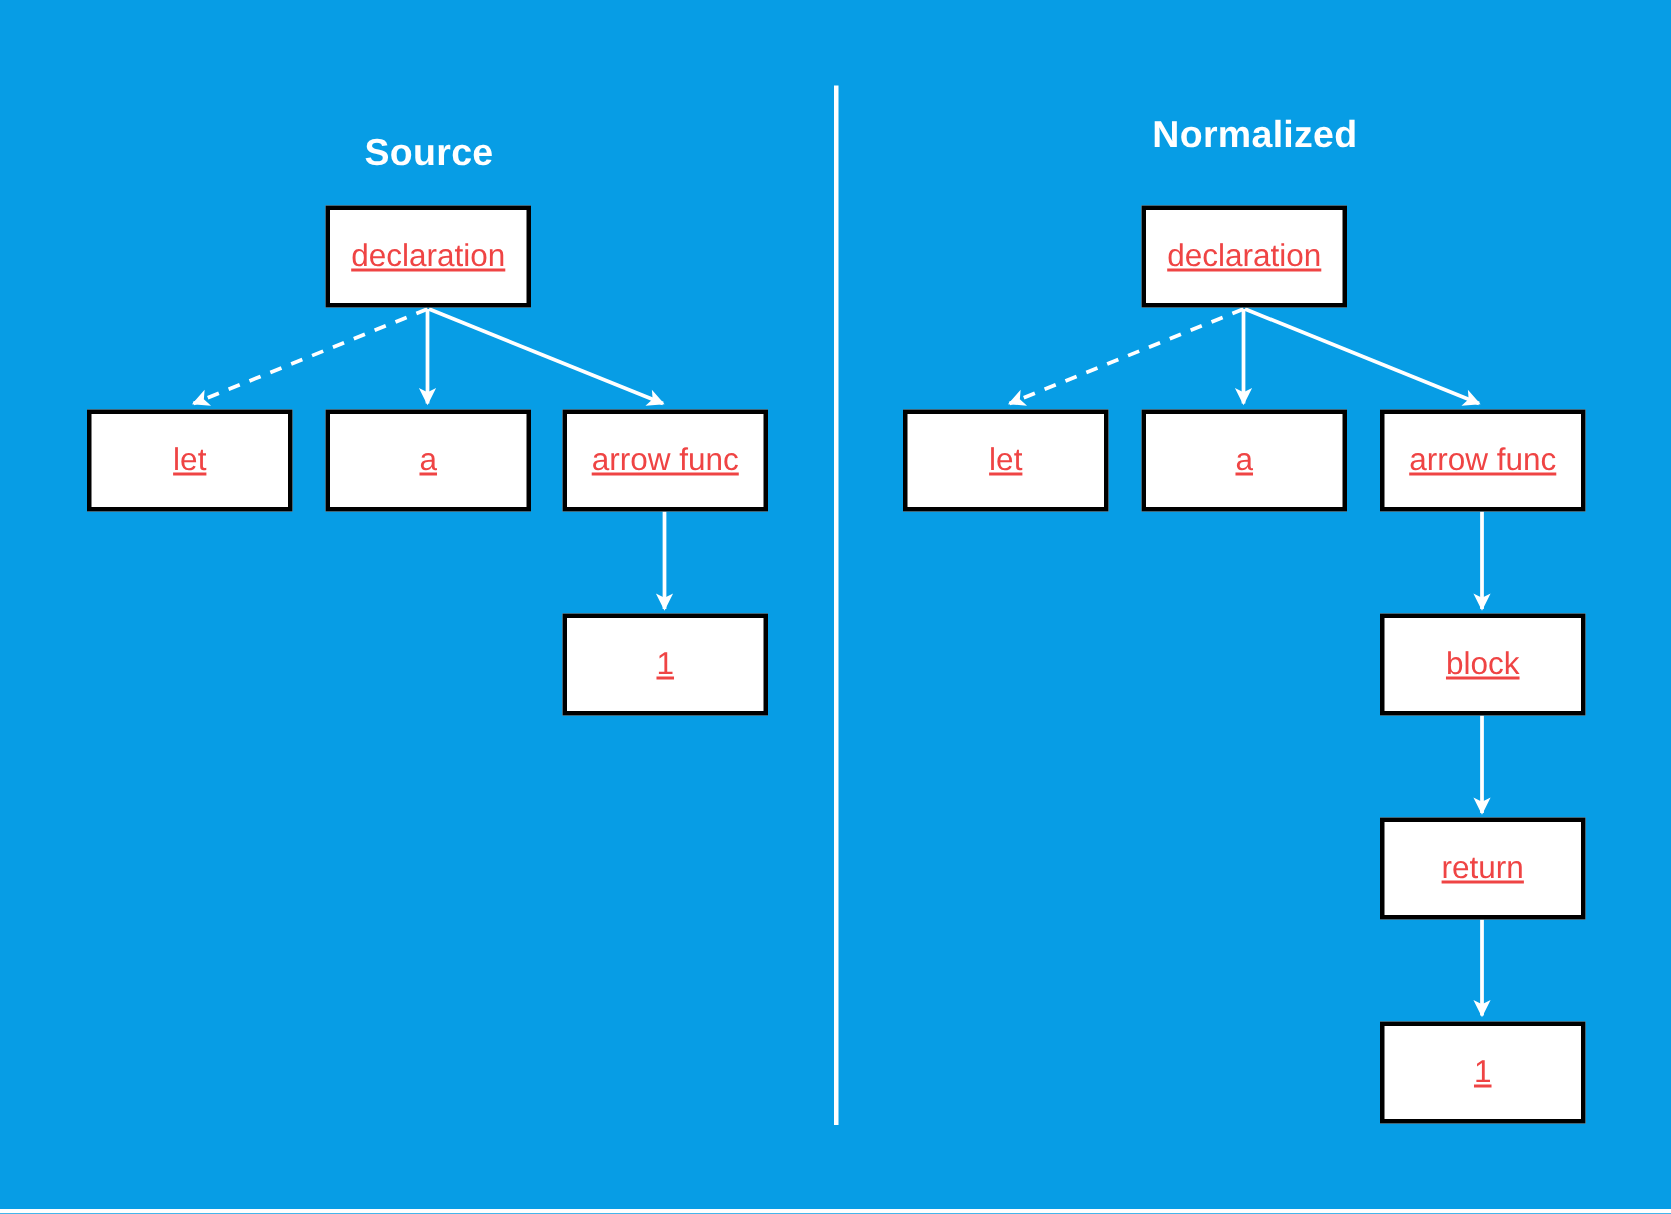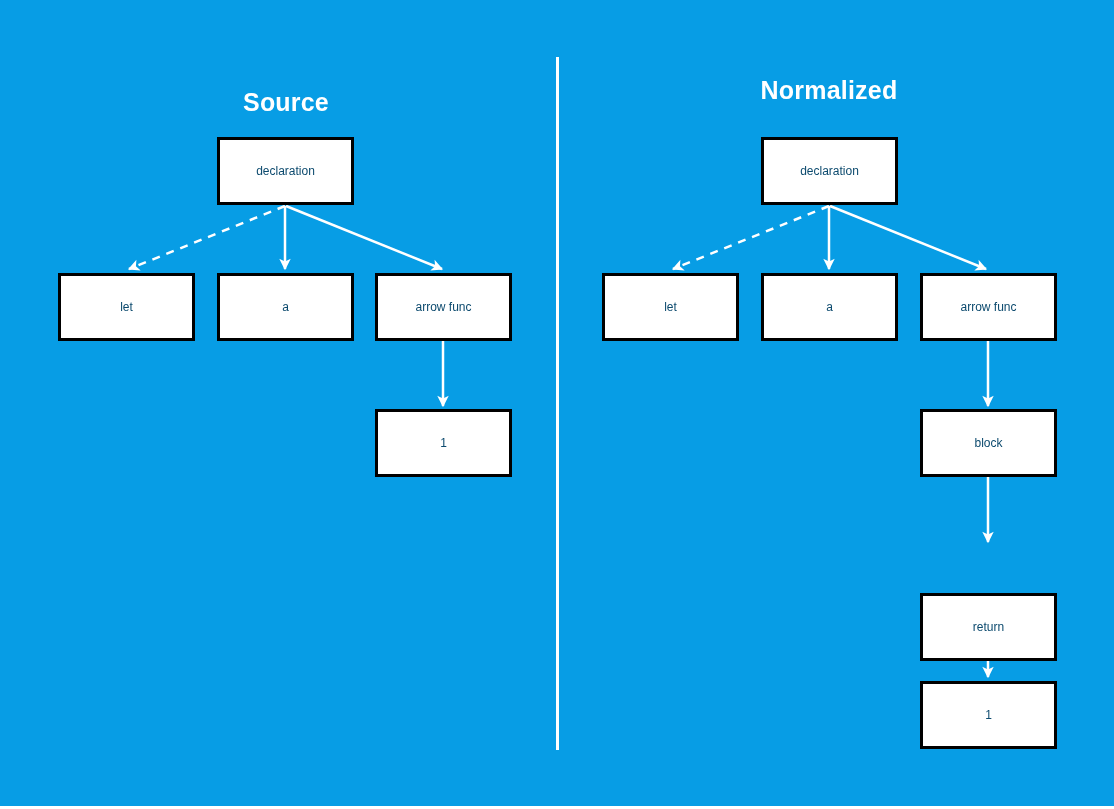--- a/index.html
+++ b/index.html
@@ -34,23 +34,24 @@
     box-sizing: border-box;
     width: 137px;
     height: 68px;
     background: #ffffff;
     border: 3px solid #000000;
     display: flex;
     align-items: center;
     justify-content: center;
   }
   .node span {
-    color: #0c4a6e;
-    font-size: 12px;
+    color: #ef4444;
+    font-size: 21px;
     white-space: nowrap;
+    text-decoration: underline;
   }
   .divider {
     position: absolute;
     left: 556px;
     top: 57px;
     width: 3px;
     height: 693px;
     background: #ffffff;
   }
   .bottom-strip {
@@ -81,21 +82,21 @@
 
     <line x1="829" y1="206" x2="673" y2="269" stroke="#ffffff" stroke-width="2.5" stroke-dasharray="8 7" marker-end="url(#arrow)"></line>
     <line x1="829" y1="206" x2="829" y2="269" stroke="#ffffff" stroke-width="2.5" marker-end="url(#arrow)"></line>
     <line x1="830" y1="206" x2="986" y2="269" stroke="#ffffff" stroke-width="2.5" marker-end="url(#arrow)"></line>
     <line x1="988" y1="341" x2="988" y2="406" stroke="#ffffff" stroke-width="2.5" marker-end="url(#arrow)"></line>
     <line x1="988" y1="477" x2="988" y2="542" stroke="#ffffff" stroke-width="2.5" marker-end="url(#arrow)"></line>
     <line x1="988" y1="613" x2="988" y2="677" stroke="#ffffff" stroke-width="2.5" marker-end="url(#arrow)"></line>
   </svg>
 
   <div class="panel-title" style="left:176px; top:88px;">Source</div>
-  <div class="panel-title" style="left:719px; top:76px;">Normalized</div>
+  <div class="panel-title" style="left:685px; top:76px;text-align:right;">Normalized</div>
 
   <div class="node" style="left:217px; top:137px;">
     <span>declaration</span>
   </div>
   <div class="node" style="left:58px; top:273px;">
     <span>let</span>
   </div>
   <div class="node" style="left:217px; top:273px;">
     <span>a</span>
   </div>
@@ -114,21 +115,21 @@
   </div>
   <div class="node" style="left:761px; top:273px;">
     <span>a</span>
   </div>
   <div class="node" style="left:920px; top:273px;">
     <span>arrow func</span>
   </div>
   <div class="node" style="left:920px; top:409px;">
     <span>block</span>
   </div>
-  <div class="node" style="left:920px; top:545px;margin-top:48px;">
+  <div class="node" style="left:920px; top:545px;">
     <span>return</span>
   </div>
   <div class="node" style="left:920px; top:681px;">
     <span>1</span>
   </div>
 
   <div class="divider"></div>
 
   <div class="bottom-strip"></div>
 

